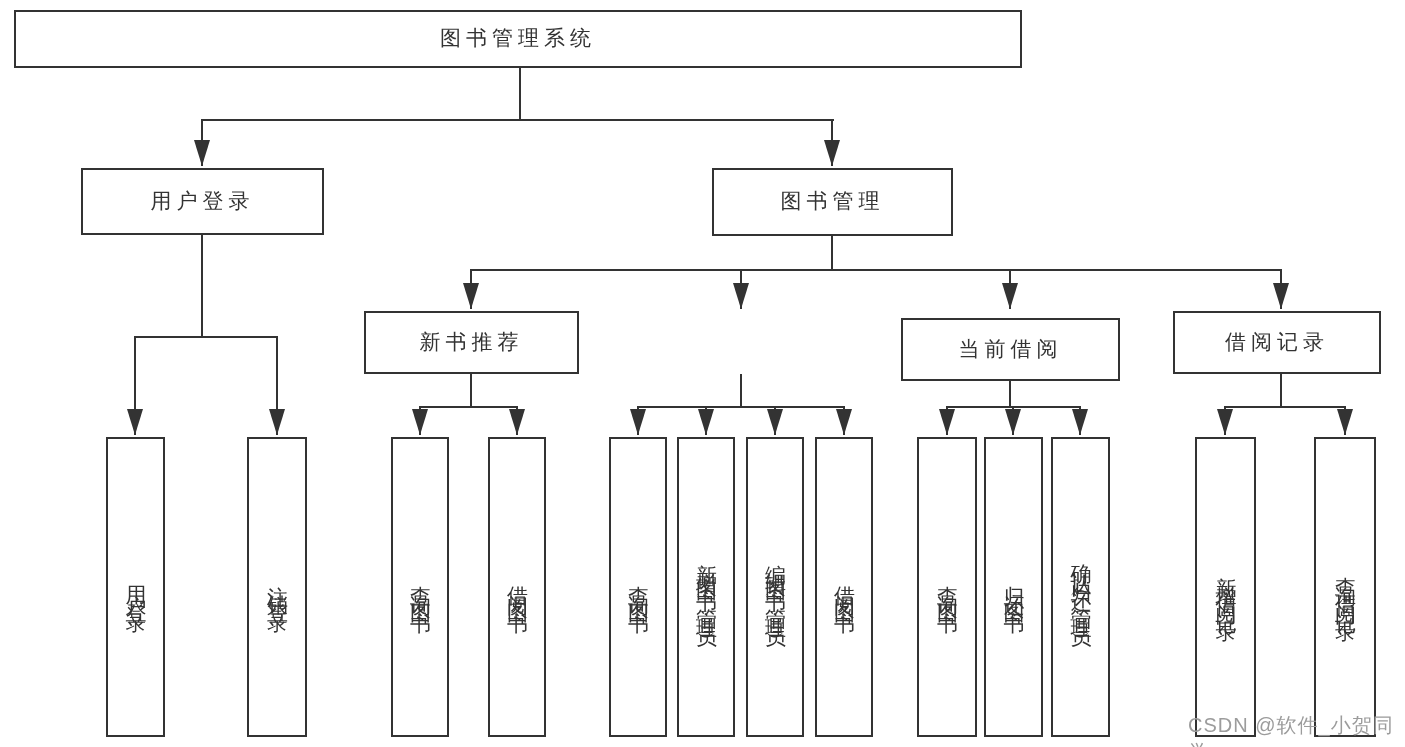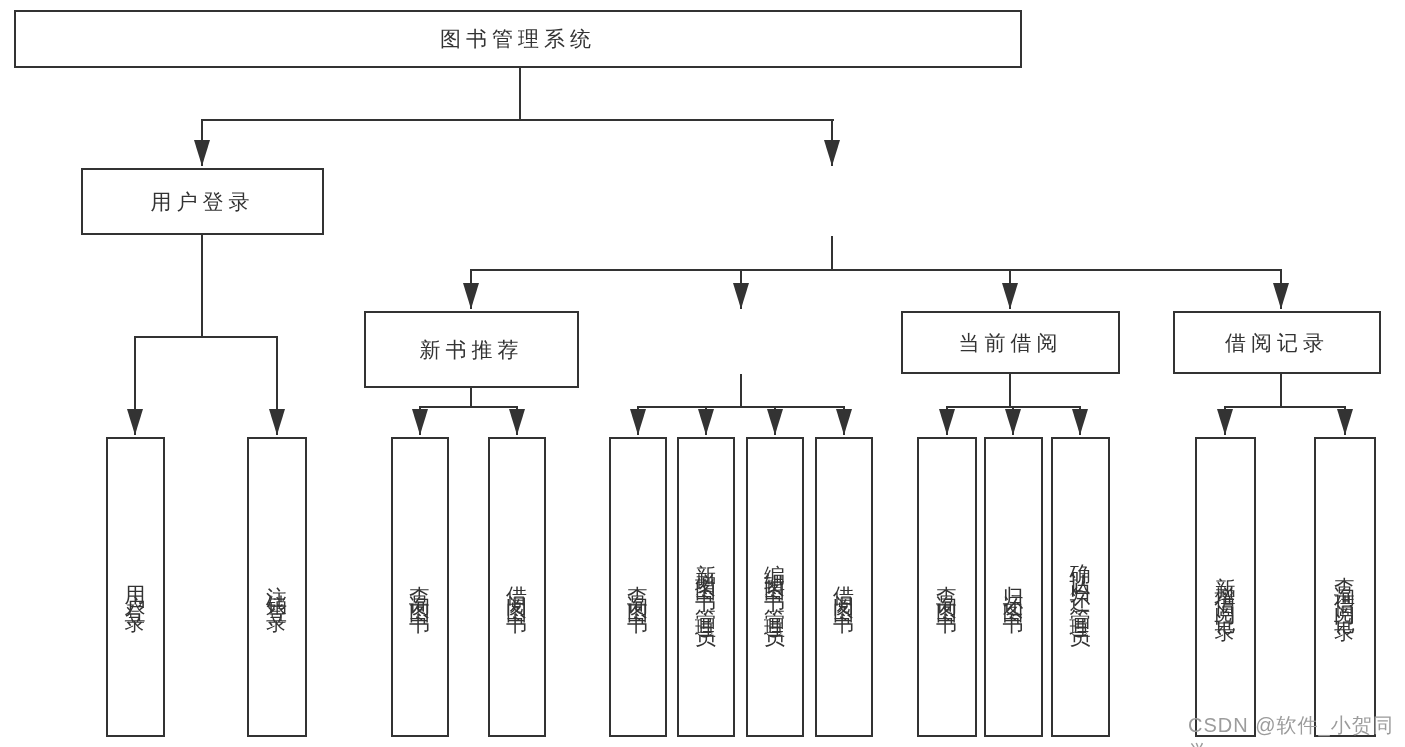--- a/index.html
+++ b/index.html
@@ -6,20 +6,21 @@
   #stage{
     position:relative;width:1405px;height:747px;background:#ffffff;overflow:hidden;
     font-family:"Liberation Sans","DejaVu Sans",sans-serif;
   }
   .wires{position:absolute;left:0;top:0;z-index:1;}
   .box{
     position:absolute;box-sizing:border-box;border:2px solid #333333;background:#ffffff;
     display:flex;align-items:center;justify-content:center;
     color:#333333;font-size:21px;letter-spacing:5px;z-index:2;line-height:1.2;
     white-space:nowrap;
+    font-family:Liberation Serif, serif;
   }
   .v{
     writing-mode:vertical-rl;text-orientation:mixed;
     letter-spacing:9px;line-height:1;white-space:normal;
   }
   .watermark{
     position:absolute;z-index:5;color:#9c9c9c;font-size:20px;letter-spacing:1px;
     font-family:"Liberation Sans","DejaVu Sans",sans-serif;
   }
 </style>
@@ -88,23 +89,24 @@
         <line x1="1224" y1="407" x2="1346" y2="407"></line>
         <line x1="1225" y1="407" x2="1225" y2="435" marker-end="url(#arw)"></line>
         <line x1="1345" y1="407" x2="1345" y2="435" marker-end="url(#arw)"></line>
       </g>
     </g>
   </svg>
 
   <div class="box" style="left:14px;top:10px;width:1008px;height:58px">图书管理系统</div>
 
   <div class="box" style="left:81px;top:168px;width:243px;height:67px">用户登录</div>
+  <div class="box" style="left:712px;top:168px;width:241px;height:68px">图书管理</div>
 
-  <div class="box" style="left:364px;top:311px;width:215px;height:77px">新书推荐</div>
-  <div class="box" style="left:901px;top:311px;width:219px;height:63px">当前借阅</div>
+  <div class="box" style="left:364px;top:311px;width:215px;height:63px">新书推荐</div>
+  <div class="box" style="left:901px;top:318px;width:219px;height:63px">当前借阅</div>
   <div class="box" style="left:1173px;top:311px;width:208px;height:63px">借阅记录</div>
 
   <div class="box v" style="left:106px;top:437px;width:59px;height:300px">用户登录</div>
   <div class="box v" style="left:247px;top:437px;width:60px;height:300px">注销登录</div>
 
   <div class="box v" style="left:391px;top:437px;width:58px;height:300px">查询图书</div>
   <div class="box v" style="left:488px;top:437px;width:58px;height:300px">借阅图书</div>
 
   <div class="box v" style="left:609px;top:437px;width:58px;height:300px">查询图书</div>
   <div class="box v" style="left:677px;top:437px;width:58px;height:300px">新增图书（管理员）</div>

